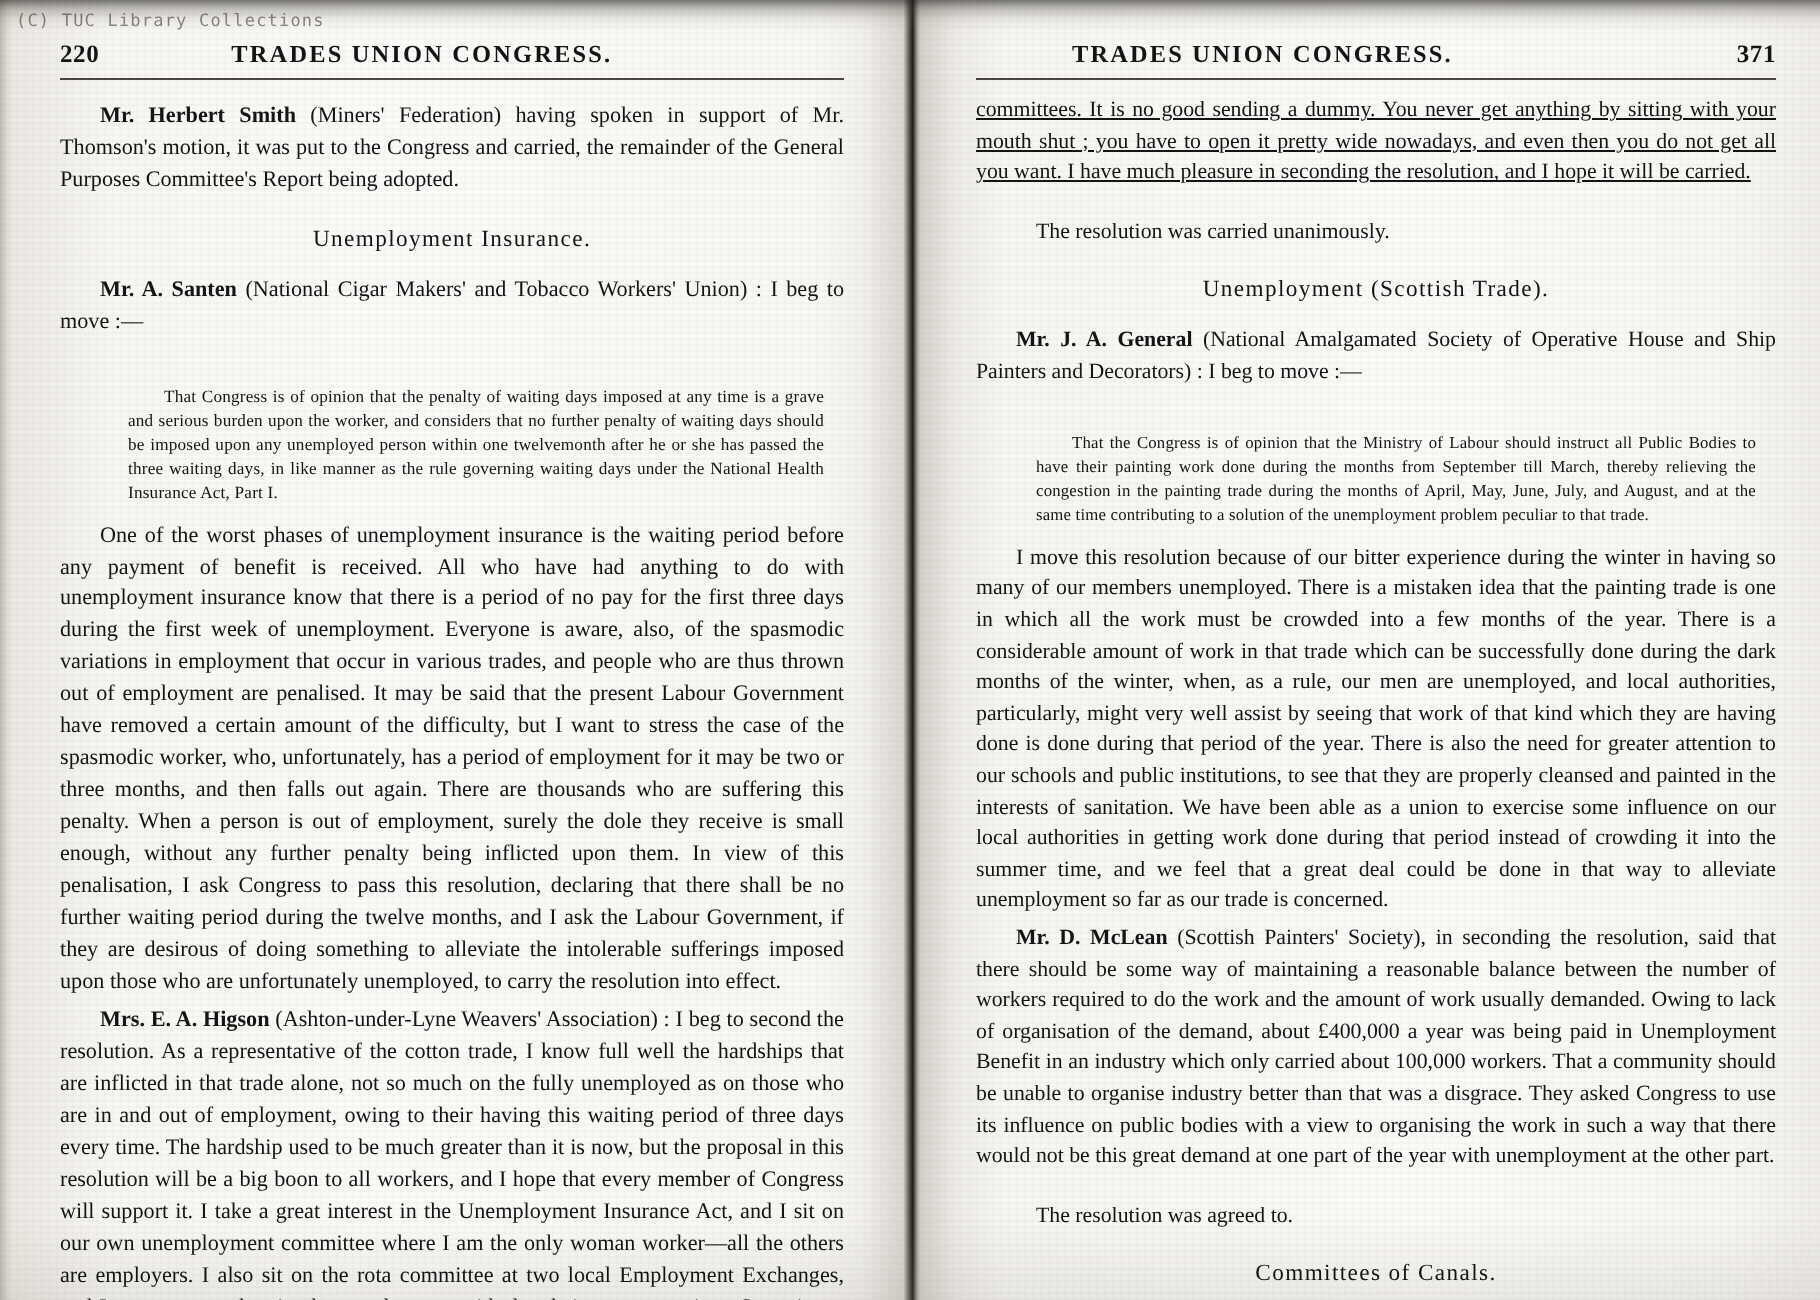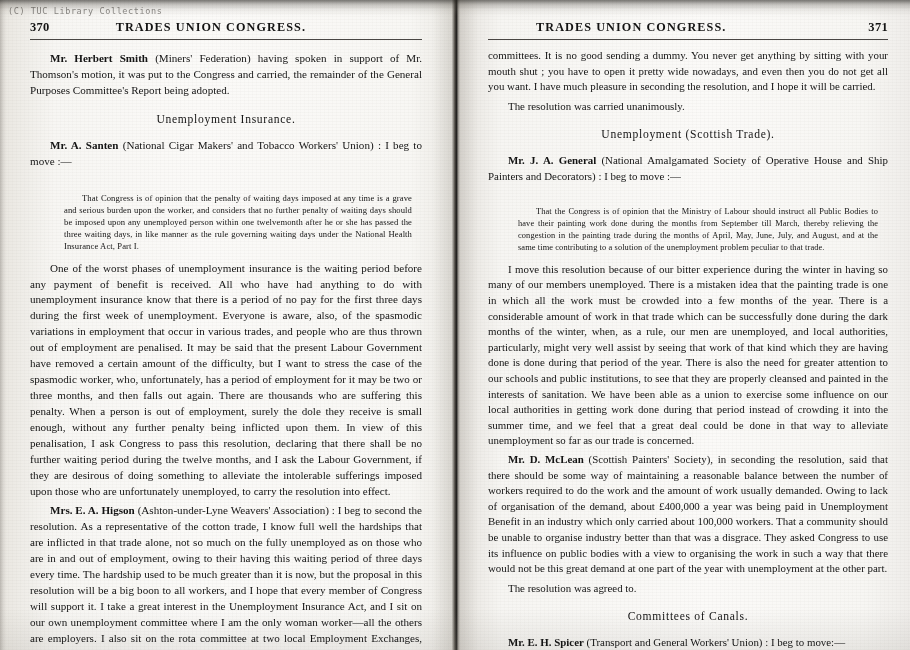--- a/index.html
+++ b/index.html
@@ -146,21 +146,21 @@
     text-justify: inter-word;
     hyphens: none;
   }
   .page-right .body { font-size: 10.9px; line-height: 1.43; }
 
   p.para {
     margin: 0 0 0 0;
     text-indent: 20px;
     padding-top: 3px;
   }
-  p.para.cont { text-indent: 0; padding-top: 0; }
+  p.para.cont { text-indent: 0; padding-top: 0; text-decoration: underline; }
 
   
   .resolution {
     margin: 22px 0 5px 0;
     padding: 0 10px 0 34px;
     font-size: 8.6px;
     line-height: 1.42;
     text-align: justify;
     letter-spacing: .1px;
   }
@@ -172,42 +172,42 @@
     font-weight: normal;
     font-size: 11.6px;
     letter-spacing: .7px;
     margin: 13px 0 6px 0;
   }
   .speaker { font-weight: bold; }
 
   .centered-note {
     text-indent: 20px;
     padding-top: 4px;
-    margin: 0;
+    margin: 10px;
   }
 </style>
 </head>
 <body>
 
 <div id="scan">
 
   <div class="paper-bg"></div>
   <div class="paper-grain"></div>
   <div class="gutter-soft"></div>
   <div class="gutter"></div>
   <div class="edge-left"></div>
   <div class="top-shadow"></div>
   <div class="bottom-fade"></div>
 
   <div class="watermark">(C) TUC Library Collections</div>
 
   <div class="page page-left">
 
     <div class="running-head">
-      <span class="folio">370</span>
+      <span class="folio">220</span>
       <span class="head-title">TRADES UNION CONGRESS.</span>
     </div>
     <div class="head-rule"></div>
 
     <div class="body">
 
       <p class="para"><span class="speaker">Mr. Herbert Smith</span><span> (Miners' Federation) having spoken in support of Mr. Thomson's motion, it was put to the Congress and carried, the remainder of the General Purposes Committee's Report being adopted.</span></p>
 
       <div class="section-head">Unemployment Insurance.</div>
 

